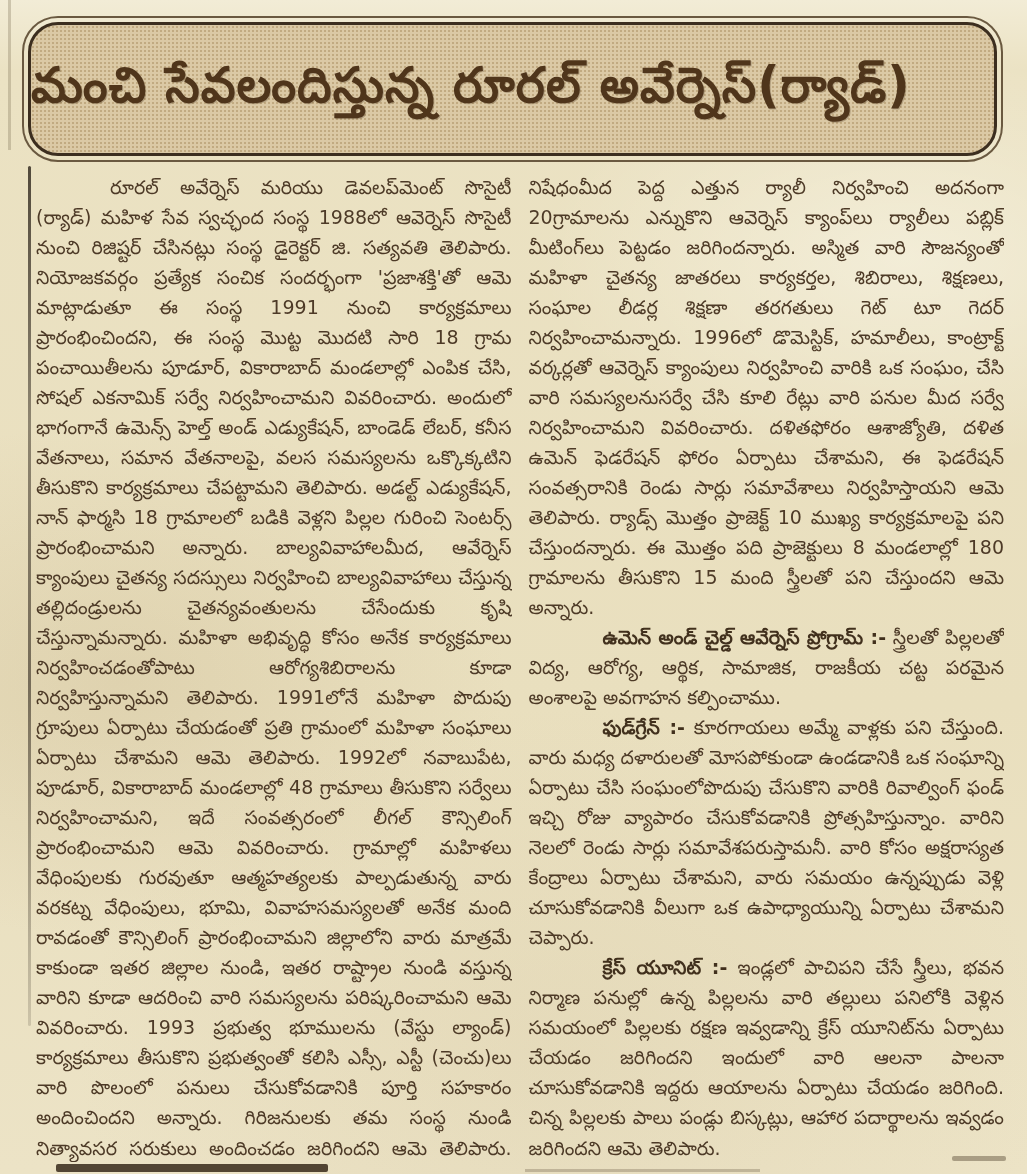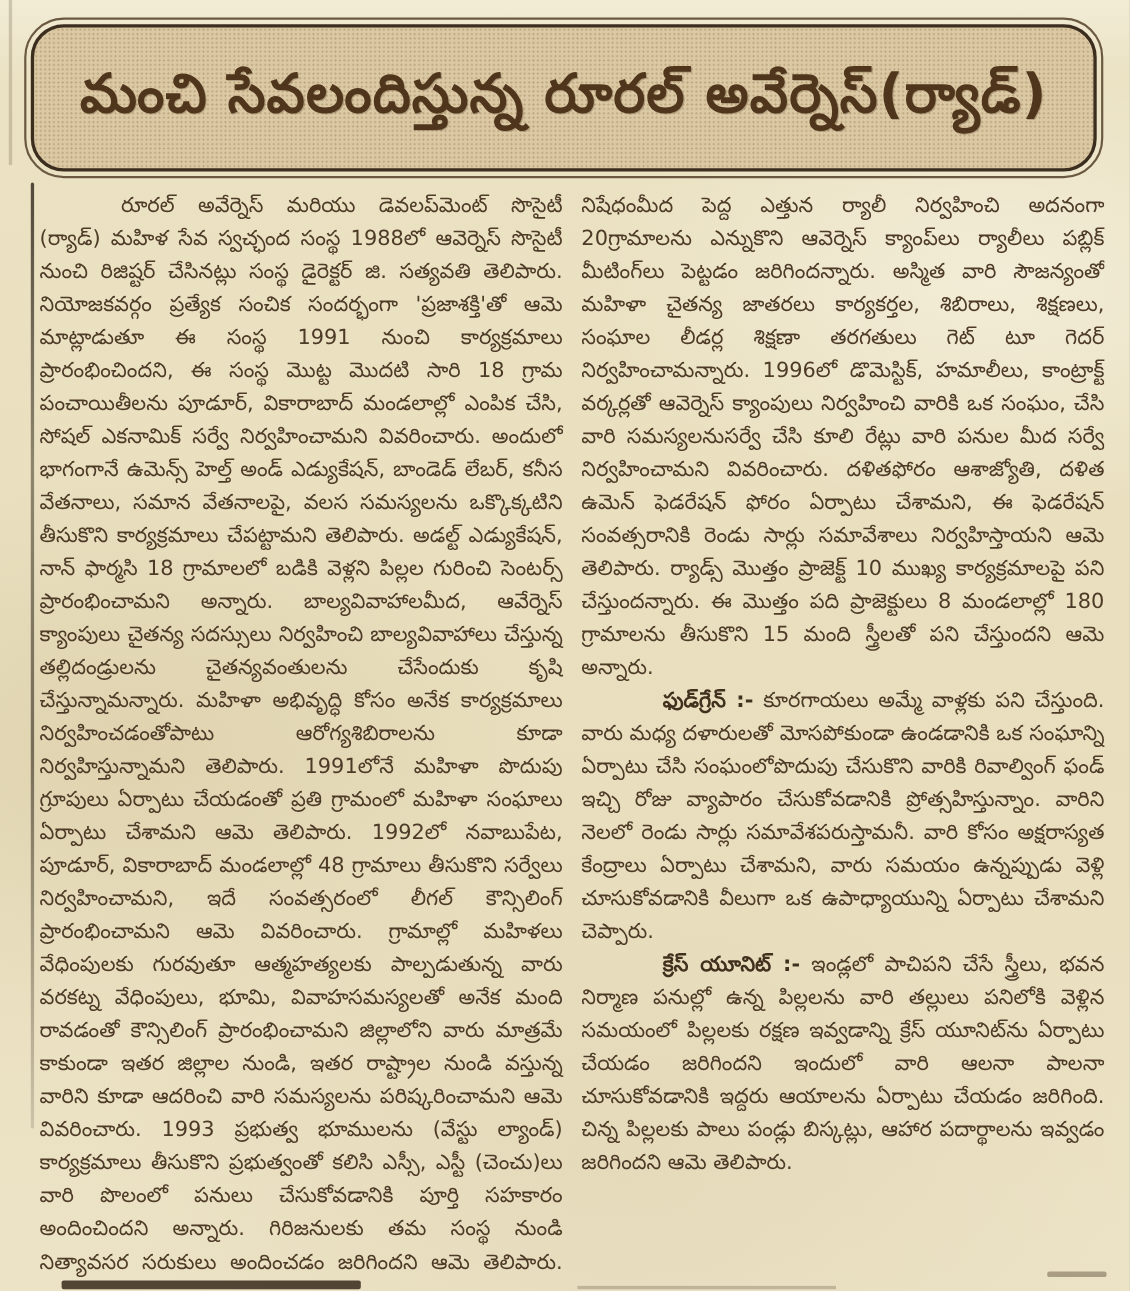--- a/index.html
+++ b/index.html
@@ -35,21 +35,20 @@
   .headline-inner {
     width: 100%; height: 100%;
     box-sizing: border-box;
     border: 3px solid #3c2e1f;
     border-radius: 30px;
     background-color: #dbc9a5;
     background-image: radial-gradient(#c1aa81 0.9px, transparent 1.15px);
     background-size: 4px 4px;
     display: flex;
     align-items: center;
-    justify-content: center;
   }
   .headline-text {
     font-size: 49px;
     font-weight: bold;
     letter-spacing: 1px;
     color: #4f351b;
     text-shadow: 1px 1px 0 rgba(60,40,20,0.25);
     white-space: nowrap;
     line-height: 1.1;
     padding-bottom: 6px;
@@ -129,20 +128,24 @@
   <div class="columns">
 
     <div class="col">
       <p class="para-indent">రూరల్ అవేర్నెస్ మరియు డెవలప్‌మెంట్ సొసైటీ (ర్యాడ్) మహిళ సేవ స్వచ్ఛంద సంస్థ 1988లో ఆవెర్నెస్ సొసైటీ నుంచి రిజిష్టర్ చేసినట్లు సంస్థ డైరెక్టర్ జి. సత్యవతి తెలిపారు. నియోజకవర్గం ప్రత్యేక సంచిక సందర్భంగా 'ప్రజాశక్తి'తో ఆమె మాట్లాడుతూ ఈ సంస్థ 1991 నుంచి కార్యక్రమాలు ప్రారంభించిందని, ఈ సంస్థ మొట్ట మొదటి సారి 18 గ్రామ పంచాయితీలను పూడూర్, వికారాబాద్ మండలాల్లో ఎంపిక చేసి, సోషల్ ఎకనామిక్ సర్వే నిర్వహించామని వివరించారు. అందులో భాగంగానే ఉమెన్స్ హెల్త్ అండ్ ఎడ్యుకేషన్, బాండెడ్ లేబర్, కనీస వేతనాలు, సమాన వేతనాలపై, వలస సమస్యలను ఒక్కొక్కటిని తీసుకొని కార్యక్రమాలు చేపట్టామని తెలిపారు. అడల్ట్ ఎడ్యుకేషన్, నాన్ ఫార్మసి 18 గ్రామాలలో బడికి వెళ్లని పిల్లల గురించి సెంటర్స్ ప్రారంభించామని అన్నారు. బాల్యవివాహాలమీద, ఆవేర్నెస్ క్యాంపులు చైతన్య సదస్సులు నిర్వహించి బాల్యవివాహాలు చేస్తున్న తల్లిదండ్రులను చైతన్యవంతులను చేసేందుకు కృషి చేస్తున్నామన్నారు. మహిళా అభివృద్ధి కోసం అనేక కార్యక్రమాలు నిర్వహించడంతోపాటు ఆరోగ్యశిబిరాలను కూడా నిర్వహిస్తున్నామని తెలిపారు. 1991లోనే మహిళా పొదుపు గ్రూపులు ఏర్పాటు చేయడంతో ప్రతి గ్రామంలో మహిళా సంఘాలు ఏర్పాటు చేశామని ఆమె తెలిపారు. 1992లో నవాబుపేట, పూడూర్, వికారాబాద్ మండలాల్లో 48 గ్రామాలు తీసుకొని సర్వేలు నిర్వహించామని, ఇదే సంవత్సరంలో లీగల్ కౌన్సిలింగ్ ప్రారంభించామని ఆమె వివరించారు. గ్రామాల్లో మహిళలు వేధింపులకు గురవుతూ ఆత్మహత్యలకు పాల్పడుతున్న వారు వరకట్న వేధింపులు, భూమి, వివాహసమస్యలతో అనేక మంది రావడంతో కౌన్సిలింగ్ ప్రారంభించామని జిల్లాలోని వారు మాత్రమే కాకుండా ఇతర జిల్లాల నుండి, ఇతర రాష్ట్రాల నుండి వస్తున్న వారిని కూడా ఆదరించి వారి సమస్యలను పరిష్కరించామని ఆమె వివరించారు. 1993 ప్రభుత్వ భూములను (వేస్టు ల్యాండ్) కార్యక్రమాలు తీసుకొని ప్రభుత్వంతో కలిసి ఎస్సీ, ఎస్టీ (చెంచు)లు వారి పొలంలో పనులు చేసుకోవడానికి పూర్తి సహకారం అందించిందని అన్నారు. గిరిజనులకు తమ సంస్థ నుండి నిత్యావసర సరుకులు అందించడం జరిగిందని ఆమె తెలిపారు. స్త్రీలకు అనేక విషయాలు తెలియజేయడానికి క్లస్టర్స్ వారిగా ఆవేర్నెస్ క్యాంపులు పెట్టి, మండలాల వారిగా ఆర్గనైజర్లను ఏర్పాటు చేయడం, క్యాంప్ నిర్వహించడం జరుగుతోందని అన్నారు. వివిధ ఉమెన్స్ నెట్‌వర్క్స్‌లలో రాష్ట్ర, దేశ వ్యాపితంగా మహిళా సభ్యులుగా చేరారని, మొదట ప్రజలలో చైతన్యం రావడానికి పాటల ద్వారా కార్యక్రమాలు చేపట్టామని ఆమె వివరించారు. 1994 ఇంటర్‌నేషనల్ కాన్ఫరెన్స్ హాంకాంగ్‌లోని సదస్సు 'గ్రాస్‌రూట్ ఉమెన్ లీడర్‌షీప్ పార్మేషన్' ఈ సదస్సుకు ఇండియానుంచి డెలిగేట్‌గా ఏకైక వ్యక్తిగా ర్యాడ్స్ నుంచి ఆహ్వానించారని తెలిపారు. అదే సంవత్సరంలో మద్యపాన</p>
     </div>
 
     <div class="col">
       <p>నిషేధంమీద పెద్ద ఎత్తున ర్యాలీ నిర్వహించి అదనంగా 20గ్రామాలను ఎన్నుకొని ఆవెర్నెస్ క్యాంప్‌లు ర్యాలీలు పబ్లిక్ మీటింగ్‌లు పెట్టడం జరిగిందన్నారు. అస్మిత వారి సౌజన్యంతో మహిళా చైతన్య జాతరలు కార్యకర్తల, శిబిరాలు, శిక్షణలు, సంఘాల లీడర్ల శిక్షణా తరగతులు గెట్ టూ గెదర్ నిర్వహించామన్నారు. 1996లో డొమెస్టిక్, హమాలీలు, కాంట్రాక్ట్ వర్కర్లతో ఆవెర్నెస్ క్యాంపులు నిర్వహించి వారికి ఒక సంఘం, చేసి వారి సమస్యలనుసర్వే చేసి కూలి రేట్లు వారి పనుల మీద సర్వే నిర్వహించామని వివరించారు. దళితఫోరం ఆశాజ్యోతి, దళిత ఉమెన్ ఫెడరేషన్ ఫోరం ఏర్పాటు చేశామని, ఈ ఫెడరేషన్ సంవత్సరానికి రెండు సార్లు సమావేశాలు నిర్వహిస్తాయని ఆమె తెలిపారు. ర్యాడ్స్ మొత్తం ప్రాజెక్ట్ 10 ముఖ్య కార్యక్రమాలపై పని చేస్తుందన్నారు. ఈ మొత్తం పది ప్రాజెక్టులు 8 మండలాల్లో 180 గ్రామాలను తీసుకొని 15 మంది స్త్రీలతో పని చేస్తుందని ఆమె అన్నారు.</p>
 
 
+      <p class="section para-indent">
+        <b>ఉమెన్ అండ్ చైల్డ్ ఆవేర్నెస్ ప్రోగ్రామ్ :-</b> 
+        <span>స్త్రీలతో పిల్లలతో విద్య, ఆరోగ్య, ఆర్థిక, సామాజిక, రాజకీయ చట్ట పరమైన అంశాలపై అవగాహన కల్పించాము.</span>
+      </p>
 
       <p class="section para-indent">
         <b>ఫుడ్‌గ్రేన్ :-</b> 
         <span>కూరగాయలు అమ్మే వాళ్లకు పని చేస్తుంది. వారు మధ్య దళారులతో మోసపోకుండా ఉండడానికి ఒక సంఘాన్ని ఏర్పాటు చేసి సంఘంలోపొదుపు చేసుకొని వారికి రివాల్వింగ్ ఫండ్ ఇచ్చి రోజు వ్యాపారం చేసుకోవడానికి ప్రోత్సహిస్తున్నాం. వారిని నెలలో రెండు సార్లు సమావేశపరుస్తామనీ. వారి కోసం అక్షరాస్యత కేంద్రాలు ఏర్పాటు చేశామని, వారు సమయం ఉన్నప్పుడు వెళ్లి చూసుకోవడానికి వీలుగా ఒక ఉపాధ్యాయున్ని ఏర్పాటు చేశామని చెప్పారు.</span>
       </p>
 
       <p class="section para-indent">
         <b>క్రేస్ యూనిట్ :-</b> 
         <span>ఇండ్లలో పాచిపని చేసే స్త్రీలు, భవన నిర్మాణ పనుల్లో ఉన్న పిల్లలను వారి తల్లులు పనిలోకి వెళ్లిన సమయంలో పిల్లలకు రక్షణ ఇవ్వడాన్ని క్రేస్ యూనిట్‌ను ఏర్పాటు చేయడం జరిగిందని ఇందులో వారి ఆలనా పాలనా చూసుకోవడానికి ఇద్దరు ఆయాలను ఏర్పాటు చేయడం జరిగింది. చిన్న పిల్లలకు పాలు పండ్లు బిస్కట్లు, ఆహార పదార్థాలను ఇవ్వడం జరిగిందని ఆమె తెలిపారు.</span>
       </p>

